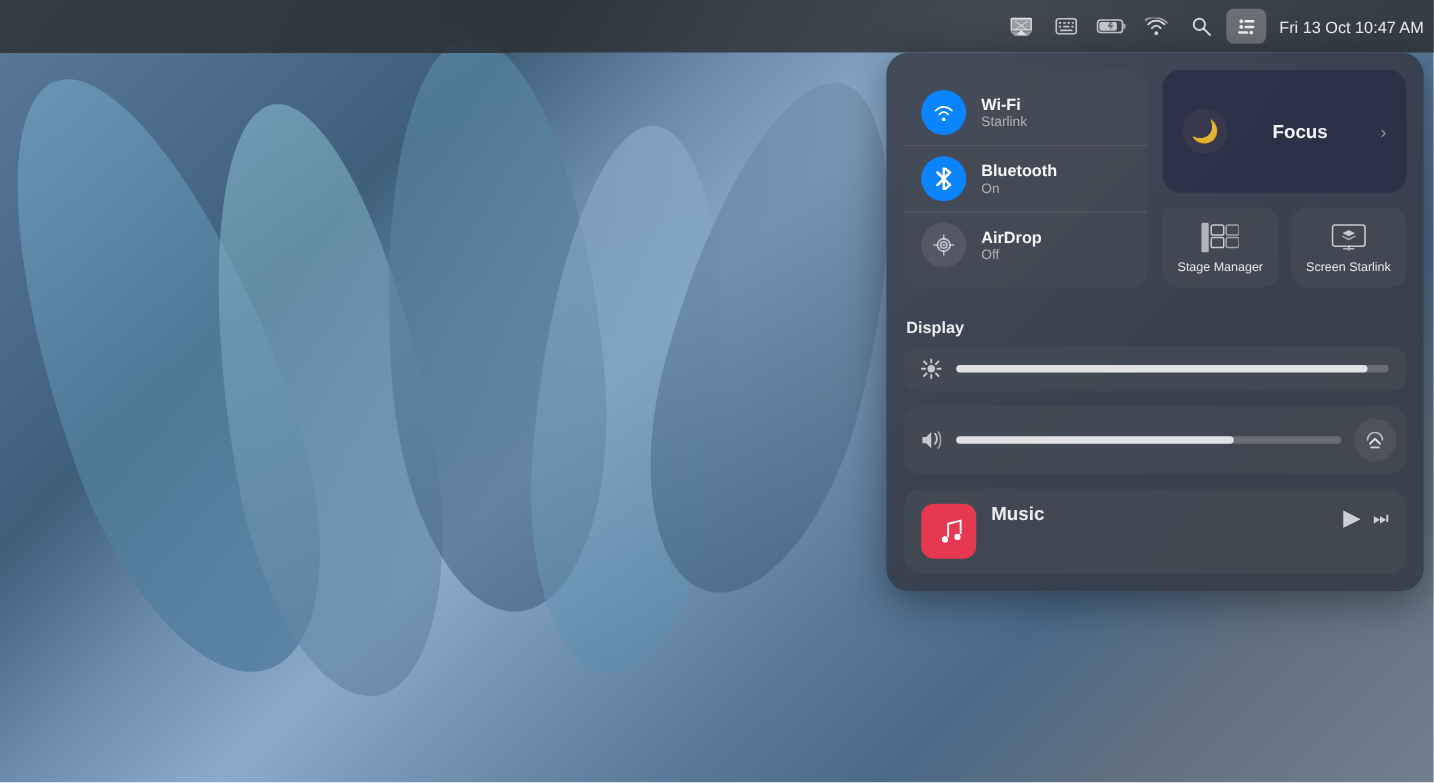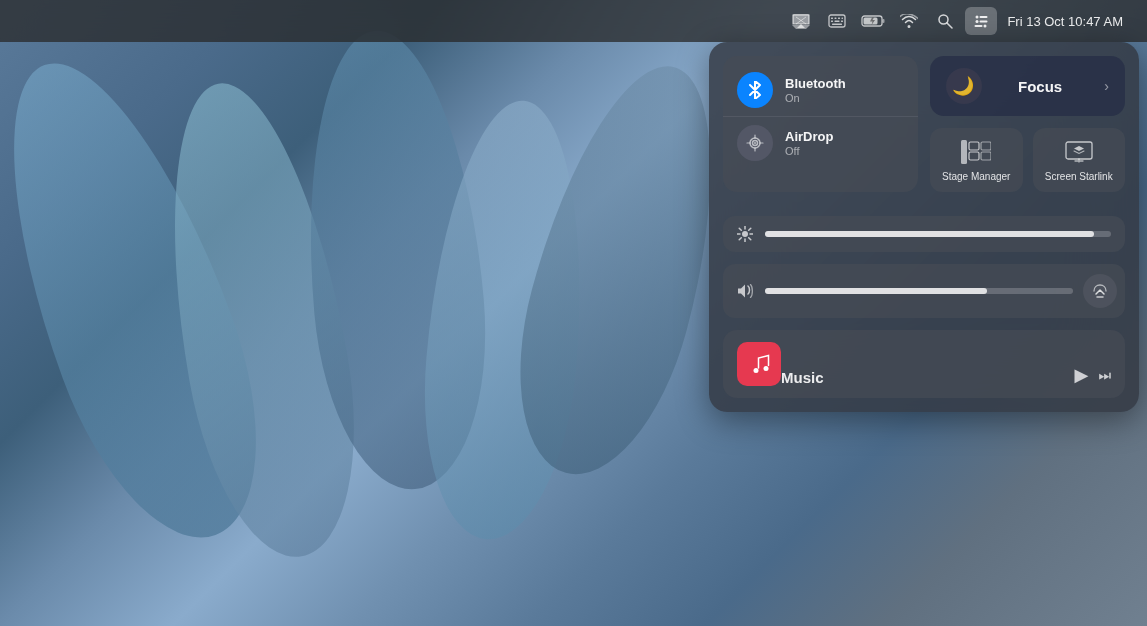--- a/index.html
+++ b/index.html
@@ -70,21 +70,21 @@
     
     .menubar {
       position: absolute;
       top: 0; left: 0; right: 0;
       height: 42px;
       background: rgba(40, 40, 40, 0.75);
       backdrop-filter: blur(20px);
       display: flex;
       align-items: center;
       justify-content: flex-end;
-      padding: 0 24px;
+      padding: 0 8px;
       gap: 6px;
       z-index: 100;
     }
 
     .menubar-icons {
       display: flex;
       align-items: center;
       gap: 4px;
     }
 
@@ -325,21 +325,22 @@
       flex-shrink: 0;
     }
 
     
     .cc-music {
       margin-top: 12px;
       background: rgba(70, 75, 85, 0.7);
       border-radius: 14px;
       padding: 12px 14px;
       display: flex;
-      align-items: flex-end;
+      align-items: flex-start;
+      gap: 12px;
     }
 
     .cc-music-icon {
       width: 44px;
       height: 44px;
       border-radius: 10px;
       background: #e63950;
       display: flex;
       align-items: center;
       justify-content: center;
@@ -451,20 +452,33 @@
   <div class="menubar-datetime">
     <span>Fri 13 Oct  10:47 AM</span>
   </div>
 </div>
 
 <div class="control-center">
   <div class="cc-grid">
 
     <div class="cc-connectivity">
 
+      <div class="cc-item">
+        <div class="cc-item-icon">
+          <svg width="18" height="14" viewBox="0 0 18 14" fill="white">
+            <path d="M9 11a1.5 1.5 0 100 3 1.5 1.5 0 000-3z"></path>
+            <path d="M5.5 8.5C6.8 7.2 7.8 6.5 9 6.5s2.2.7 3.5 2" stroke="white" stroke-width="1.5" fill="none" stroke-linecap="round"></path>
+            <path d="M2.5 5.5C4.5 3.5 6.5 2.5 9 2.5s4.5 1 6.5 3" stroke="white" stroke-width="1.5" fill="none" stroke-linecap="round"></path>
+          </svg>
+        </div>
+        <div class="cc-item-text">
+          <span class="cc-item-title">Wi-Fi</span>
+          <span class="cc-item-subtitle">Starlink</span>
+        </div>
+      </div>
 
       <div class="cc-item">
         <div class="cc-item-icon">
           <svg width="14" height="18" viewBox="0 0 14 18" fill="none">
             <path d="M2 4l10 10-5 4V0l5 4L2 14" stroke="white" stroke-width="2" stroke-linecap="round" stroke-linejoin="round"></path>
           </svg>
         </div>
         <div class="cc-item-text">
           <span class="cc-item-title">Bluetooth</span>
           <span class="cc-item-subtitle">On</span>
@@ -517,20 +531,21 @@
               <path d="M9 10l5 2.5 5-2.5" stroke="rgba(255,255,255,0.6)" stroke-width="1.1" stroke-linecap="round"></path>
             </svg>
           </div>
           <span class="cc-shortcut-label">Screen Starlink</span>
         </div>
       </div>
     </div>
   </div>
 
   <div class="cc-section">
+    <div class="cc-section-label">Display</div>
     <div class="cc-slider-row">
       <span class="cc-slider-icon">
         <svg width="16" height="16" viewBox="0 0 16 16" fill="rgba(255,255,255,0.7)">
           <circle cx="8" cy="8" r="3"></circle>
           <line x1="8" y1="0" x2="8" y2="3" stroke="rgba(255,255,255,0.7)" stroke-width="1.5" stroke-linecap="round"></line>
           <line x1="8" y1="13" x2="8" y2="16" stroke="rgba(255,255,255,0.7)" stroke-width="1.5" stroke-linecap="round"></line>
           <line x1="0" y1="8" x2="3" y2="8" stroke="rgba(255,255,255,0.7)" stroke-width="1.5" stroke-linecap="round"></line>
           <line x1="13" y1="8" x2="16" y2="8" stroke="rgba(255,255,255,0.7)" stroke-width="1.5" stroke-linecap="round"></line>
           <line x1="2.2" y1="2.2" x2="4.3" y2="4.3" stroke="rgba(255,255,255,0.7)" stroke-width="1.5" stroke-linecap="round"></line>
           <line x1="11.7" y1="11.7" x2="13.8" y2="13.8" stroke="rgba(255,255,255,0.7)" stroke-width="1.5" stroke-linecap="round"></line>

